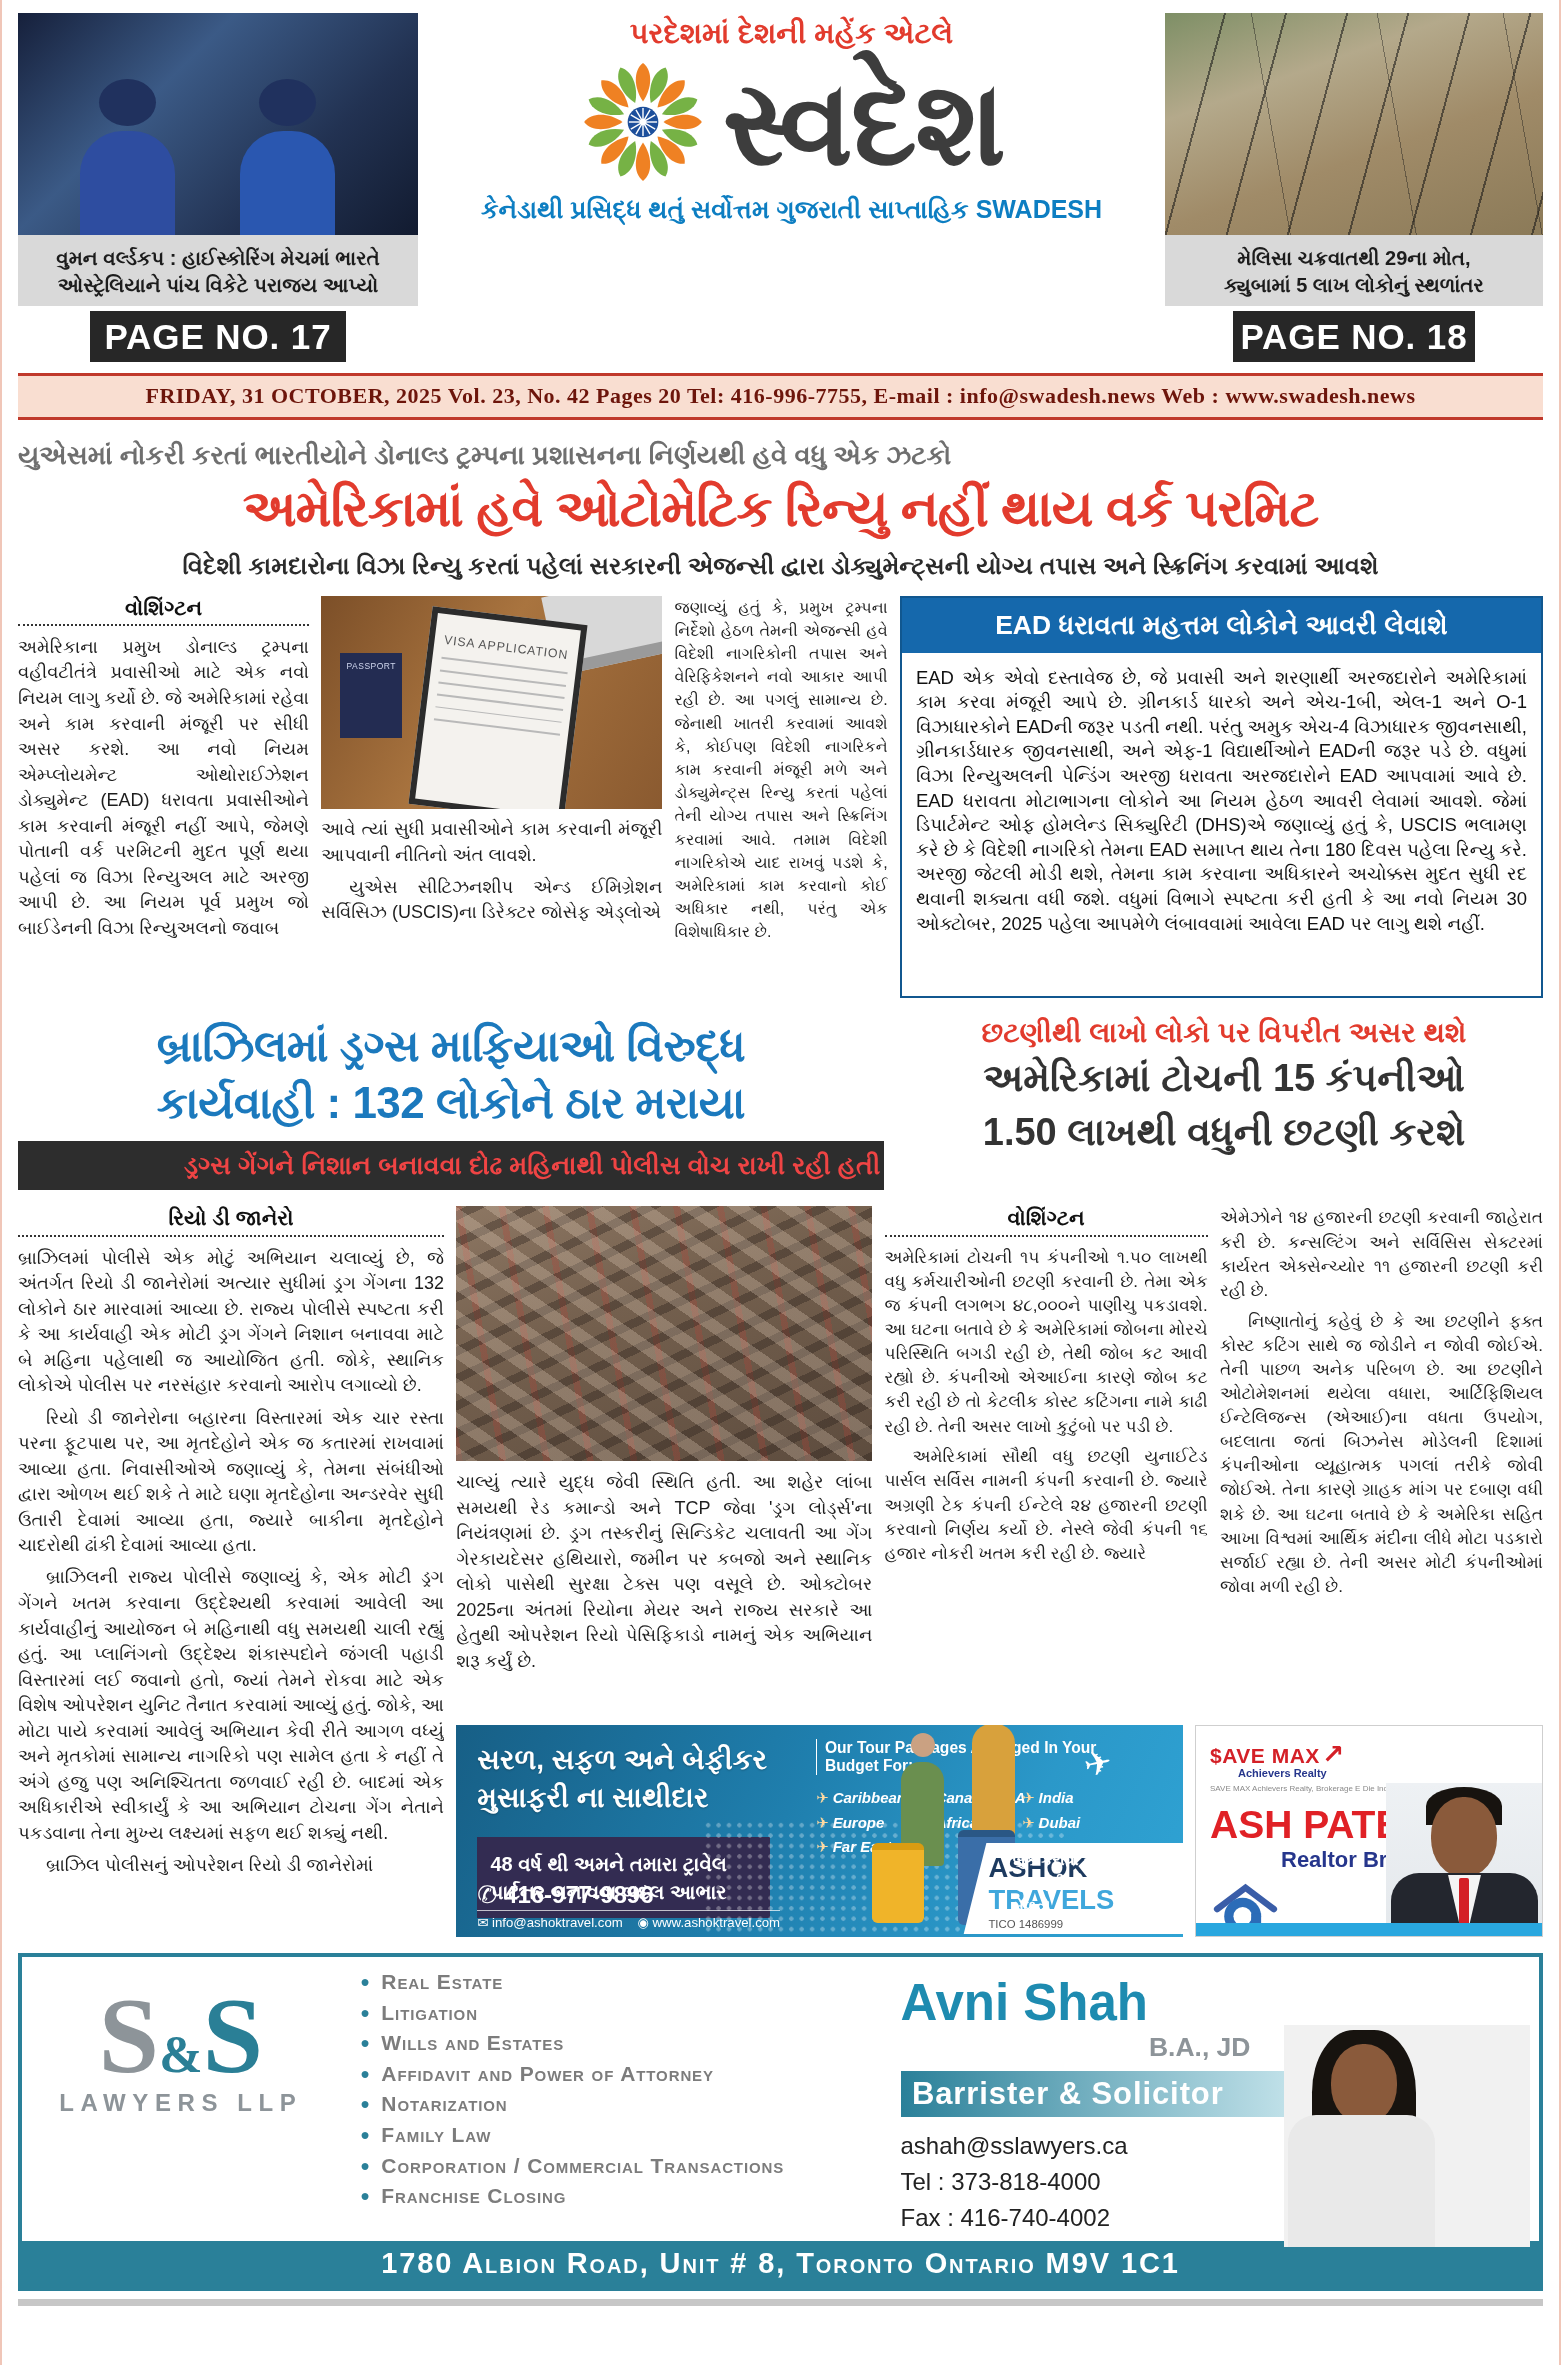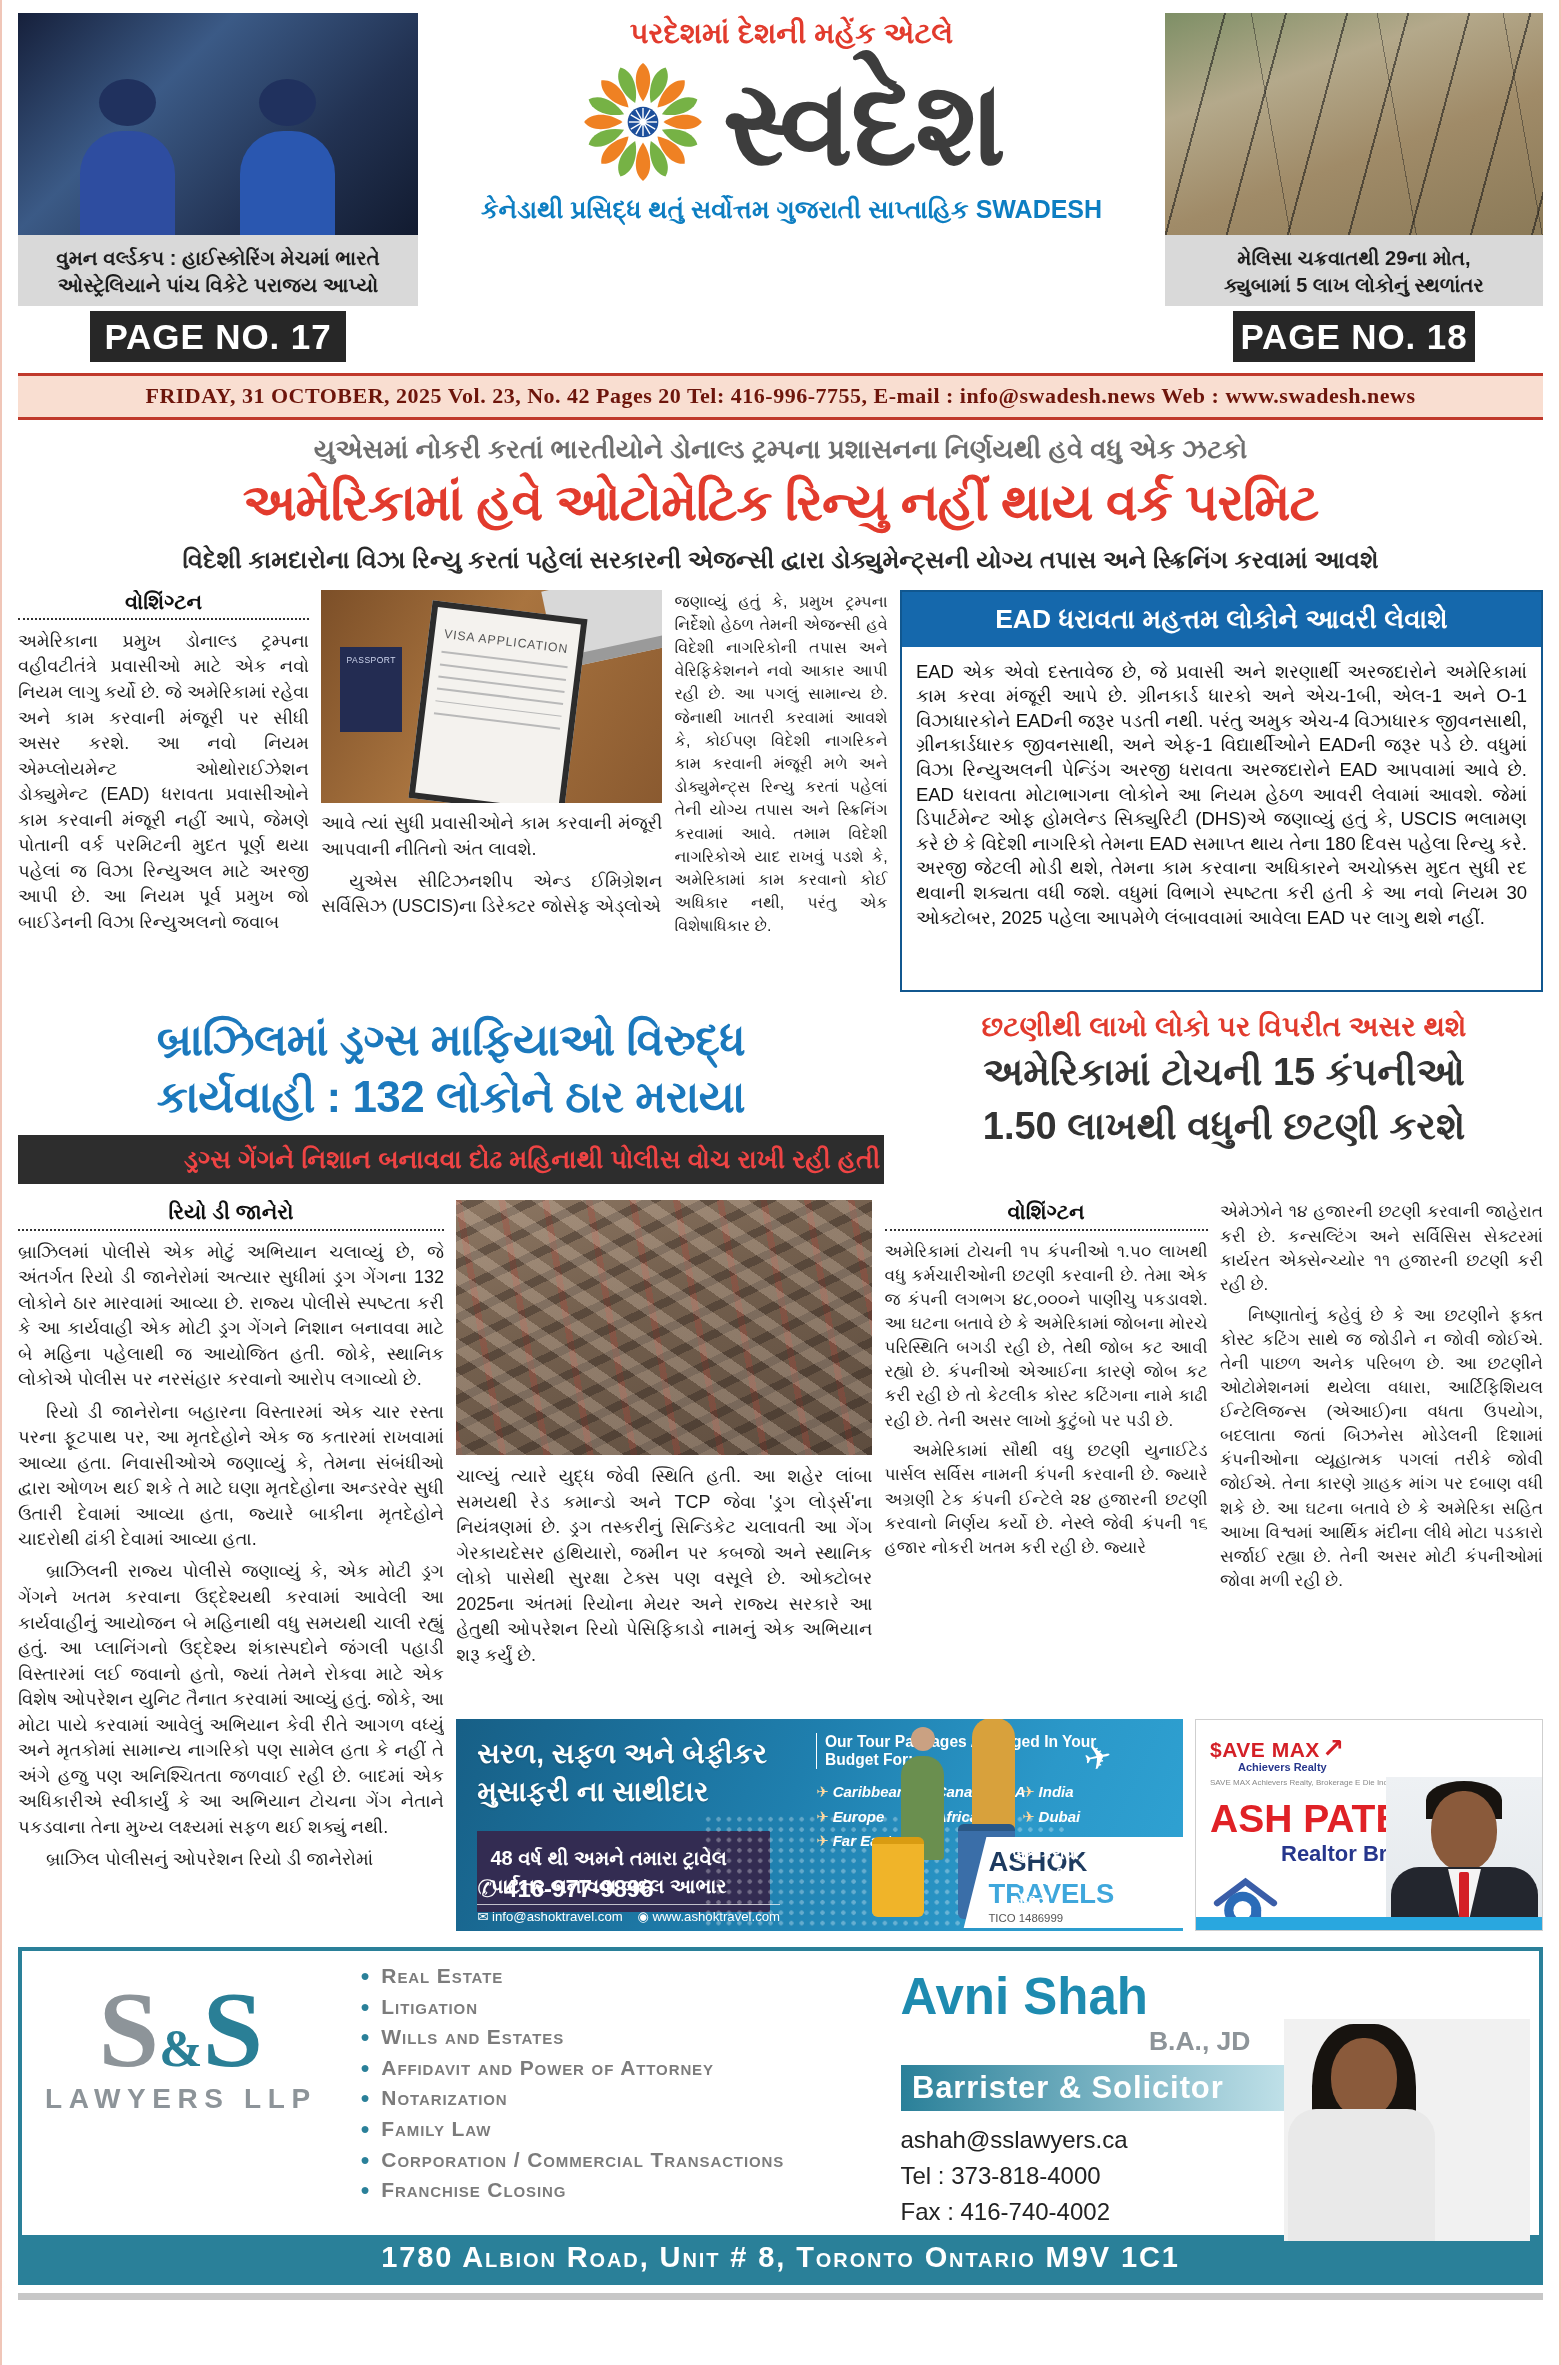--- a/index.html
+++ b/index.html
@@ -31,21 +31,21 @@
   .center-head { flex:1; text-align:center; padding-top:3.8px; }
   .tagline { color:#e23b2d; font-size:29px; font-weight:bold; }
   .logo-row { display:flex; align-items:center; justify-content:center; gap:16px; margin-top:6.6px; }
   .logo-text { font-size:118px; font-weight:bold; color:#3d3d3d; line-height:1; letter-spacing:-1.9px; }
   .logo-sub { color:#0d7ec2; font-size:25px; font-weight:bold; margin-top:7.6px; }
   
   .mast { margin-top:10.4px; background:#f9ded1; border-top:3.3px solid #c0392b; border-bottom:3.3px solid #c0392b;
           text-align:center; padding:7.6px 0; }
   .mast span { font-family:"Liberation Serif", serif; font-weight:bold; font-size:22px; color:#6d150b; letter-spacing:0.5px; }
   
-  .kicker { text-align:center; color:#6f6f6f; font-weight:bold; font-size:26px; margin-top:14px; white-space:nowrap; }
+  .kicker { text-align:left; color:#6f6f6f; font-weight:bold; font-size:26px; margin-top:20px; white-space:nowrap; }
   .lead-headline { text-align:center; color:#e23b2d; font-weight:bold; font-size:51px; margin-top:8.5px; white-space:nowrap; letter-spacing:-0.9px; }
   .lead-subhead { text-align:center; color:#2b2b2b; font-weight:bold; font-size:24px; margin-top:12.3px; white-space:nowrap; }
   .main-band { display:flex; gap:12.3px; margin-top:16px; height:402px; }
   .m-col1 { width:291px; overflow:hidden; }
   .m-col2 { width:341px; overflow:hidden; }
   .m-col3 { width:213px; overflow:hidden; }
   .dateline { text-align:center; font-weight:bold; font-size:21px; color:#111;
               border-bottom:2.8px dotted #333; padding-bottom:4.7px; margin-bottom:8.5px; }
   .body-txt { font-size:18px; line-height:1.42; text-align:justify; color:#1d1d1d; }
   .body-txt + .body-txt { margin-top:6.6px; text-indent:28px; }
@@ -129,21 +129,21 @@
   .portrait .tie { position:absolute; left:73px; top:95px; width:10.4px; height:90px; background:#d42027; border-radius:1.9px; }
   .portrait2 .hair { width:104px; height:156px; left:28px; border-radius:40% 40% 30% 30%; }
   .portrait2 .head { left:47px; top:19px; }
   .portrait2 .suit { background:#e9e9e9; }
   
   .lawyers { margin-top:16px; border:4.3px solid #2a8099; position:relative; }
   .law-row { display:flex; padding:11.4px 9.5px 4.7px 12.3px; background:#fff; }
   .ss-logo { width:293px; text-align:center; padding-top:19px; }
   .ss-mark { font-size:109px; font-weight:bold; line-height:.9; font-family:"Liberation Serif", serif; }
   .ss-mark .s1 { color:#8d9499; } .ss-mark .amp { color:#2a7f96; font-size:52px; } .ss-mark .s2 { color:#2a7f96; }
-  .ss-sub { color:#8d9499; font-size:28px; letter-spacing:6.6px; margin-top:3.8px; font-weight:bold;}
+  .ss-sub { color:#8d9499; font-size:24px; letter-spacing:6.6px; margin-top:3.8px; font-weight:bold;}
   .svc-list { flex:1; padding:1.9px 0 0 33px; }
   .svc-item { display:flex; align-items:center; gap:11.4px; margin-bottom:6.6px; }
   .svc-item .dot { color:#2a8099; font-size:16px; }
   .svc-item .svc-label { color:#7c7c7c; font-size:21px; font-variant:small-caps; letter-spacing:0.9px; font-weight:bold; }
   .avni { width:383px; padding-top:4.7px; }
   .avni-name { color:#1e8bb0; font-weight:bold; font-size:51px; }
   .avni-creds { color:#8d9499; font-weight:bold; font-size:26.5px; text-align:right; margin-right:33px; }
   .avni-role { margin-top:8.5px; background:linear-gradient(90deg,#2a8099,#bfe0e8); color:#fff; font-weight:bold; font-size:31px; padding:4.7px 11.4px; letter-spacing:0.9px; }
   .avni-contact { margin-top:11.4px; font-size:24px; line-height:1.5; color:#222; }
   .law-photo { width:246px; height:222px; position:relative; background:#f1f1f1; overflow:hidden; }

